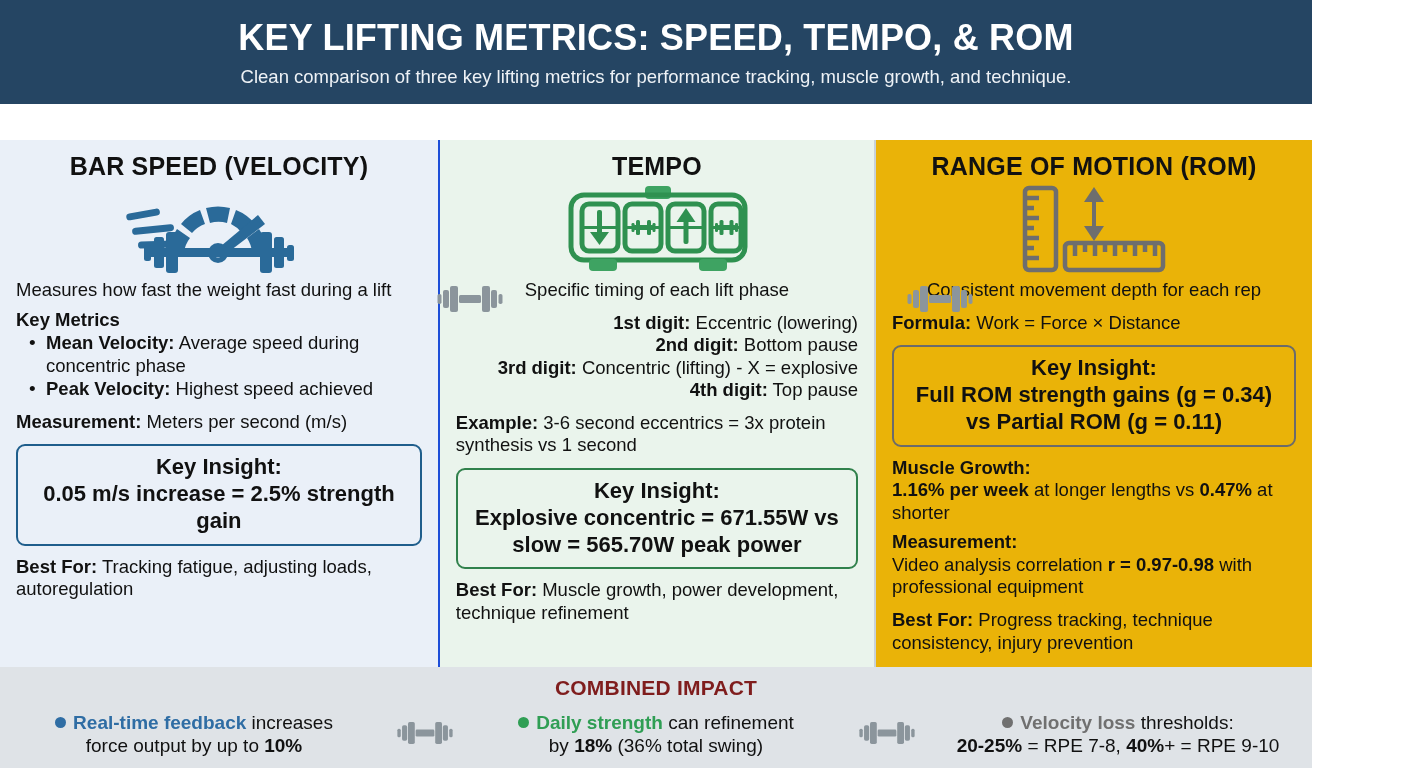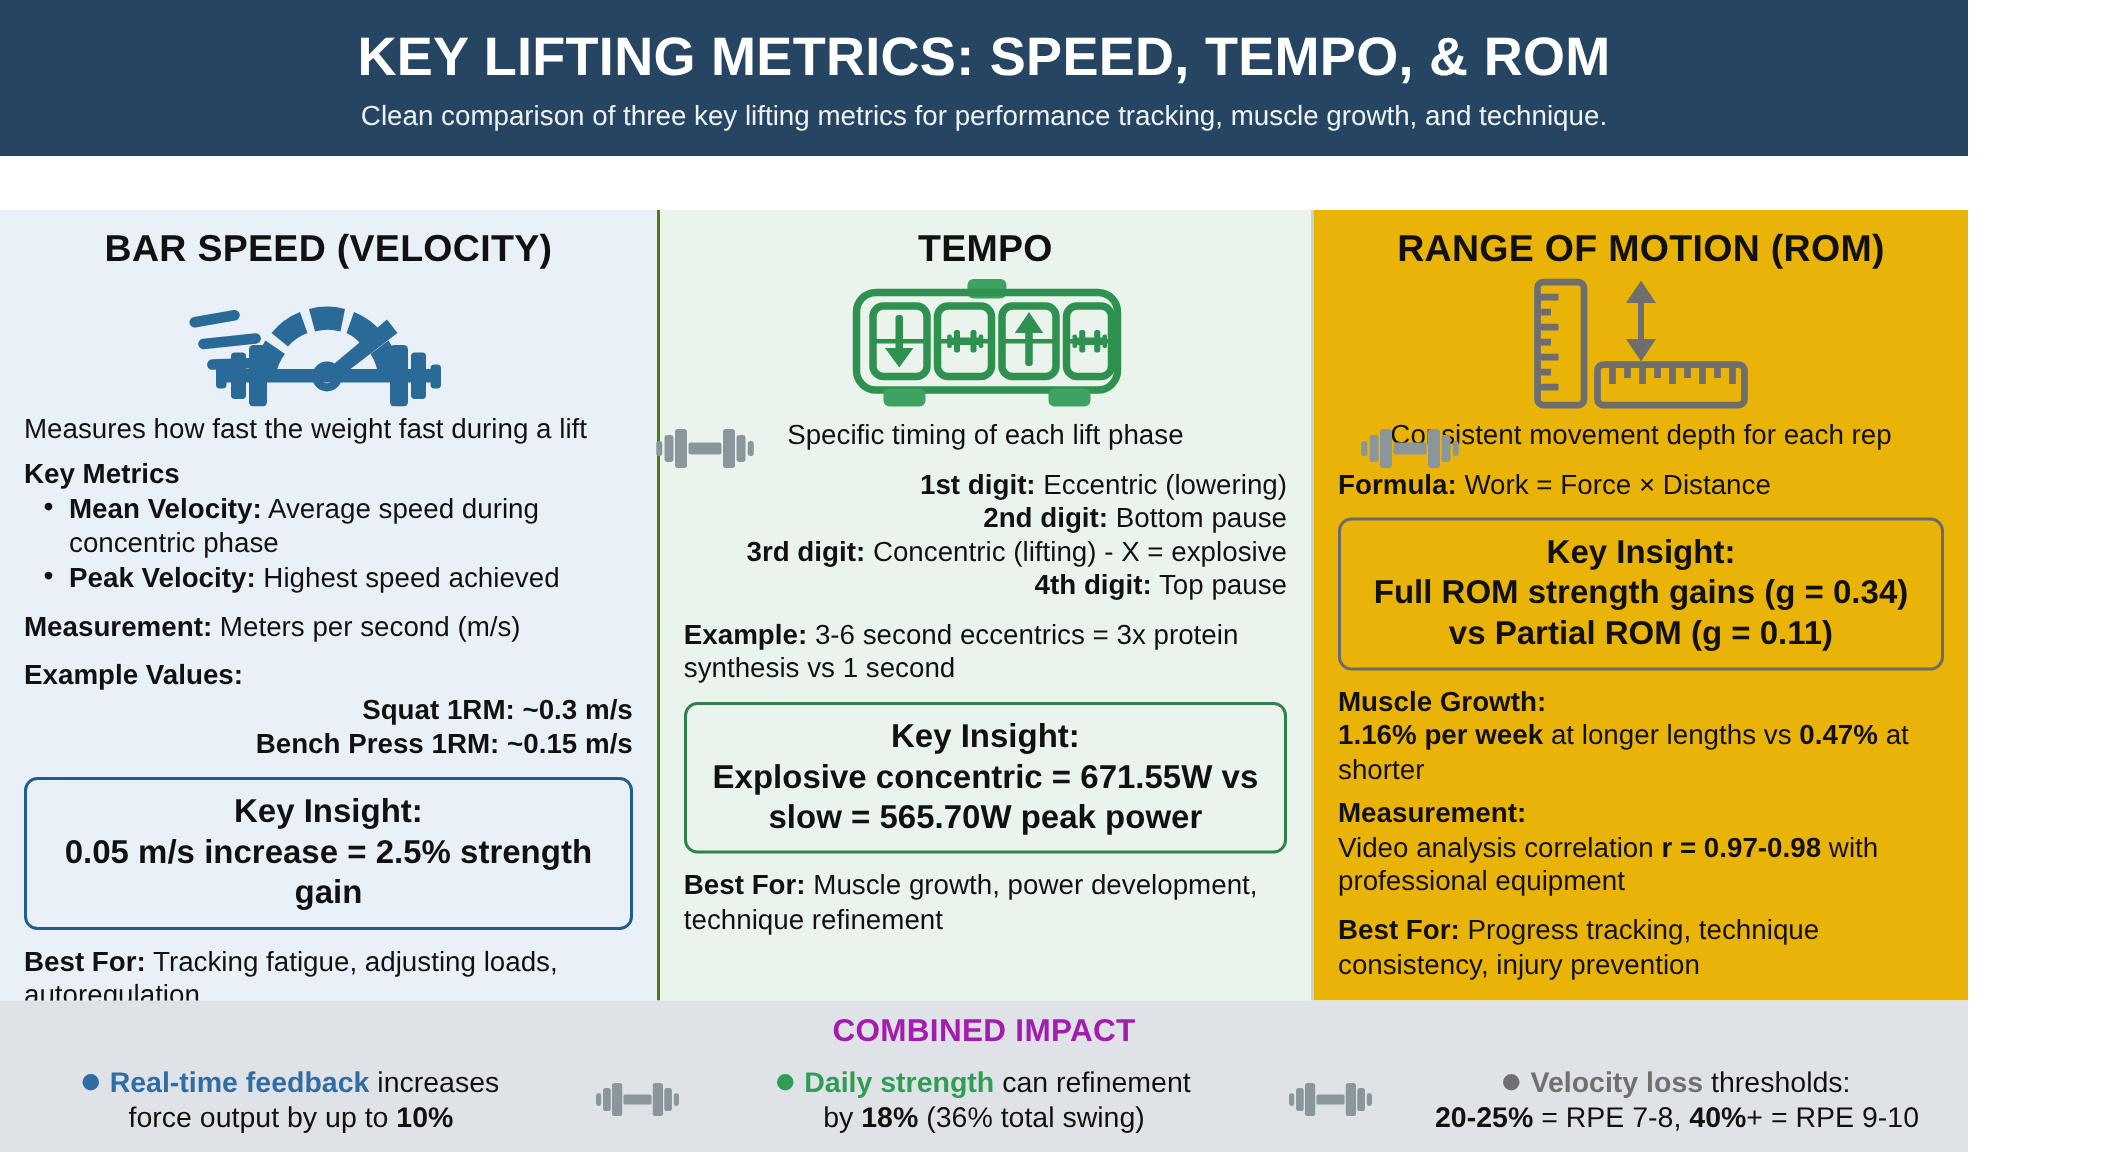--- a/index.html
+++ b/index.html
@@ -47,21 +47,21 @@
     flex: 1 1 auto;
     position: relative;
     min-height: 0;
   }
   .col {
     position: relative;
     padding: 12px 16px 6px 16px;
     display: flex; flex-direction: column; margin-top: 36px;
   }
   .col-1 { width: 470px; background: #eaf0f8; }
-  .col-2 { width: 470px; background: #eaf4ec; border-left: 2px solid #4d7c0f; border-right: 2px solid #c9d2d8; }
+  .col-2 { width: 470px; background: #eaf4ec; border-left: 2px solid #1d4ed8; border-right: 2px solid #c9d2d8; }
   .col-3 { width: 468px; background: #eab308; }
 
   .col-title {
     text-align: center;
     font-size: 25px;
     font-weight: bold;
     color: #111111;
     margin-bottom: 2px;
     letter-spacing: .2px;
   }
@@ -129,21 +129,21 @@
     display: flex;
     align-items: flex-end;
     padding-bottom: 10px;
   }
   .footer-title {
     position: absolute;
     top: 9px; left: 0; right: 0;
     text-align: center;
     font-size: 21px;
     font-weight: bold;
-    color: #a21caf;
+    color: #7f1d1d;
     letter-spacing: .2px;
   }
   .footer-item {
     flex: 1 1 0;
     text-align: center;
     font-size: 19px;
     line-height: 1.2;
     color: #111111;
     padding: 0 6px;
   }
@@ -219,25 +219,20 @@
         <ul class="metrics">
           <li><b>Mean Velocity:</b><span> Average speed during concentric phase</span></li>
           <li><b>Peak Velocity:</b><span> Highest speed achieved</span></li>
         </ul>
       </div>
 
       <div class="block">
         <b>Measurement:</b><span> Meters per second (m/s)</span>
       </div>
 
-      <div class="block">
-        <b>Example Values:</b>
-        <div class="indent"><b>Squat 1RM: ~0.3 m/s</b></div>
-        <div class="indent"><b>Bench Press 1RM: ~0.15 m/s</b></div>
-      </div>
 
       <div class="insight">
         <div>Key Insight:</div>
         <div>0.05 m/s increase = 2.5% strength gain</div>
       </div>
 
       <div class="block">
         <b>Best For:</b><span> Tracking fatigue, adjusting loads, autoregulation</span>
       </div>
       <div class="spacer"></div>

